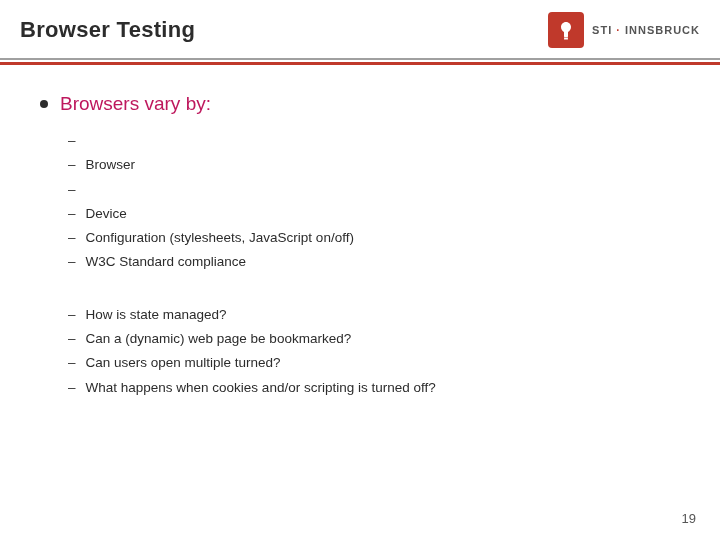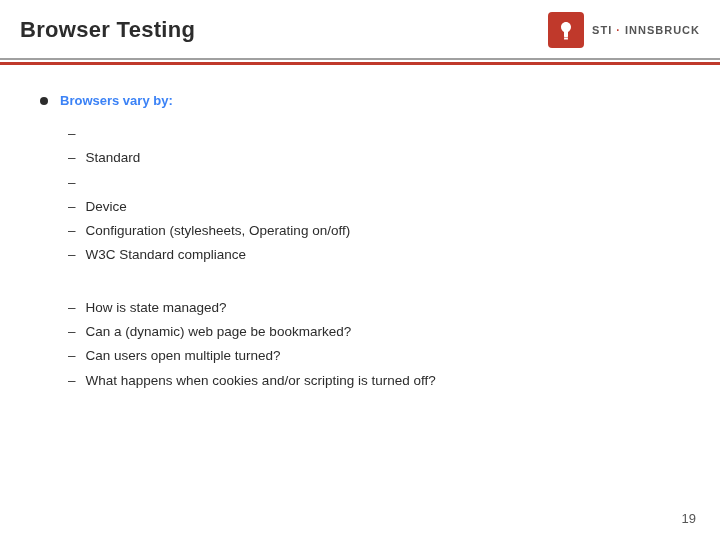--- a/index.html
+++ b/index.html
@@ -85,23 +85,23 @@
 
     .bullet {
       width: 8px;
       height: 8px;
       background: #2c2c2c;
       border-radius: 50%;
       flex-shrink: 0;
     }
 
     .section-title {
-      font-size: 13px;
-      font-weight: bold;
-      color: #3b82f6;
+      font-size: 19px;
+      font-weight: normal;
+      color: #be185d;
     }
 
     .items-list {
       padding-left: 28px;
       list-style: none;
     }
 
     .items-list li {
       display: flex;
       align-items: baseline;
@@ -160,32 +160,32 @@
     <div class="section-header">
       <div class="bullet"></div>
       <span class="section-title">Browsers vary by:</span>
     </div>
     <ul class="items-list">
       <li>
           <span class="dash">–</span>
         </li>
       <li>
           <span class="dash">–</span>
-          <span>Standard</span>
+          <span>Browser</span>
         </li>
       <li>
           <span class="dash">–</span>
         </li>
       <li>
           <span class="dash">–</span>
           <span>Device</span>
         </li>
       <li>
           <span class="dash">–</span>
-          <span>Configuration (stylesheets, Operating on/off)</span>
+          <span>Configuration (stylesheets, JavaScript on/off)</span>
         </li>
       <li>
           <span class="dash">–</span>
           <span>W3C Standard compliance</span>
         </li>
     </ul>
   </div>
 
   <div class="section">
     <ul class="items-list">

